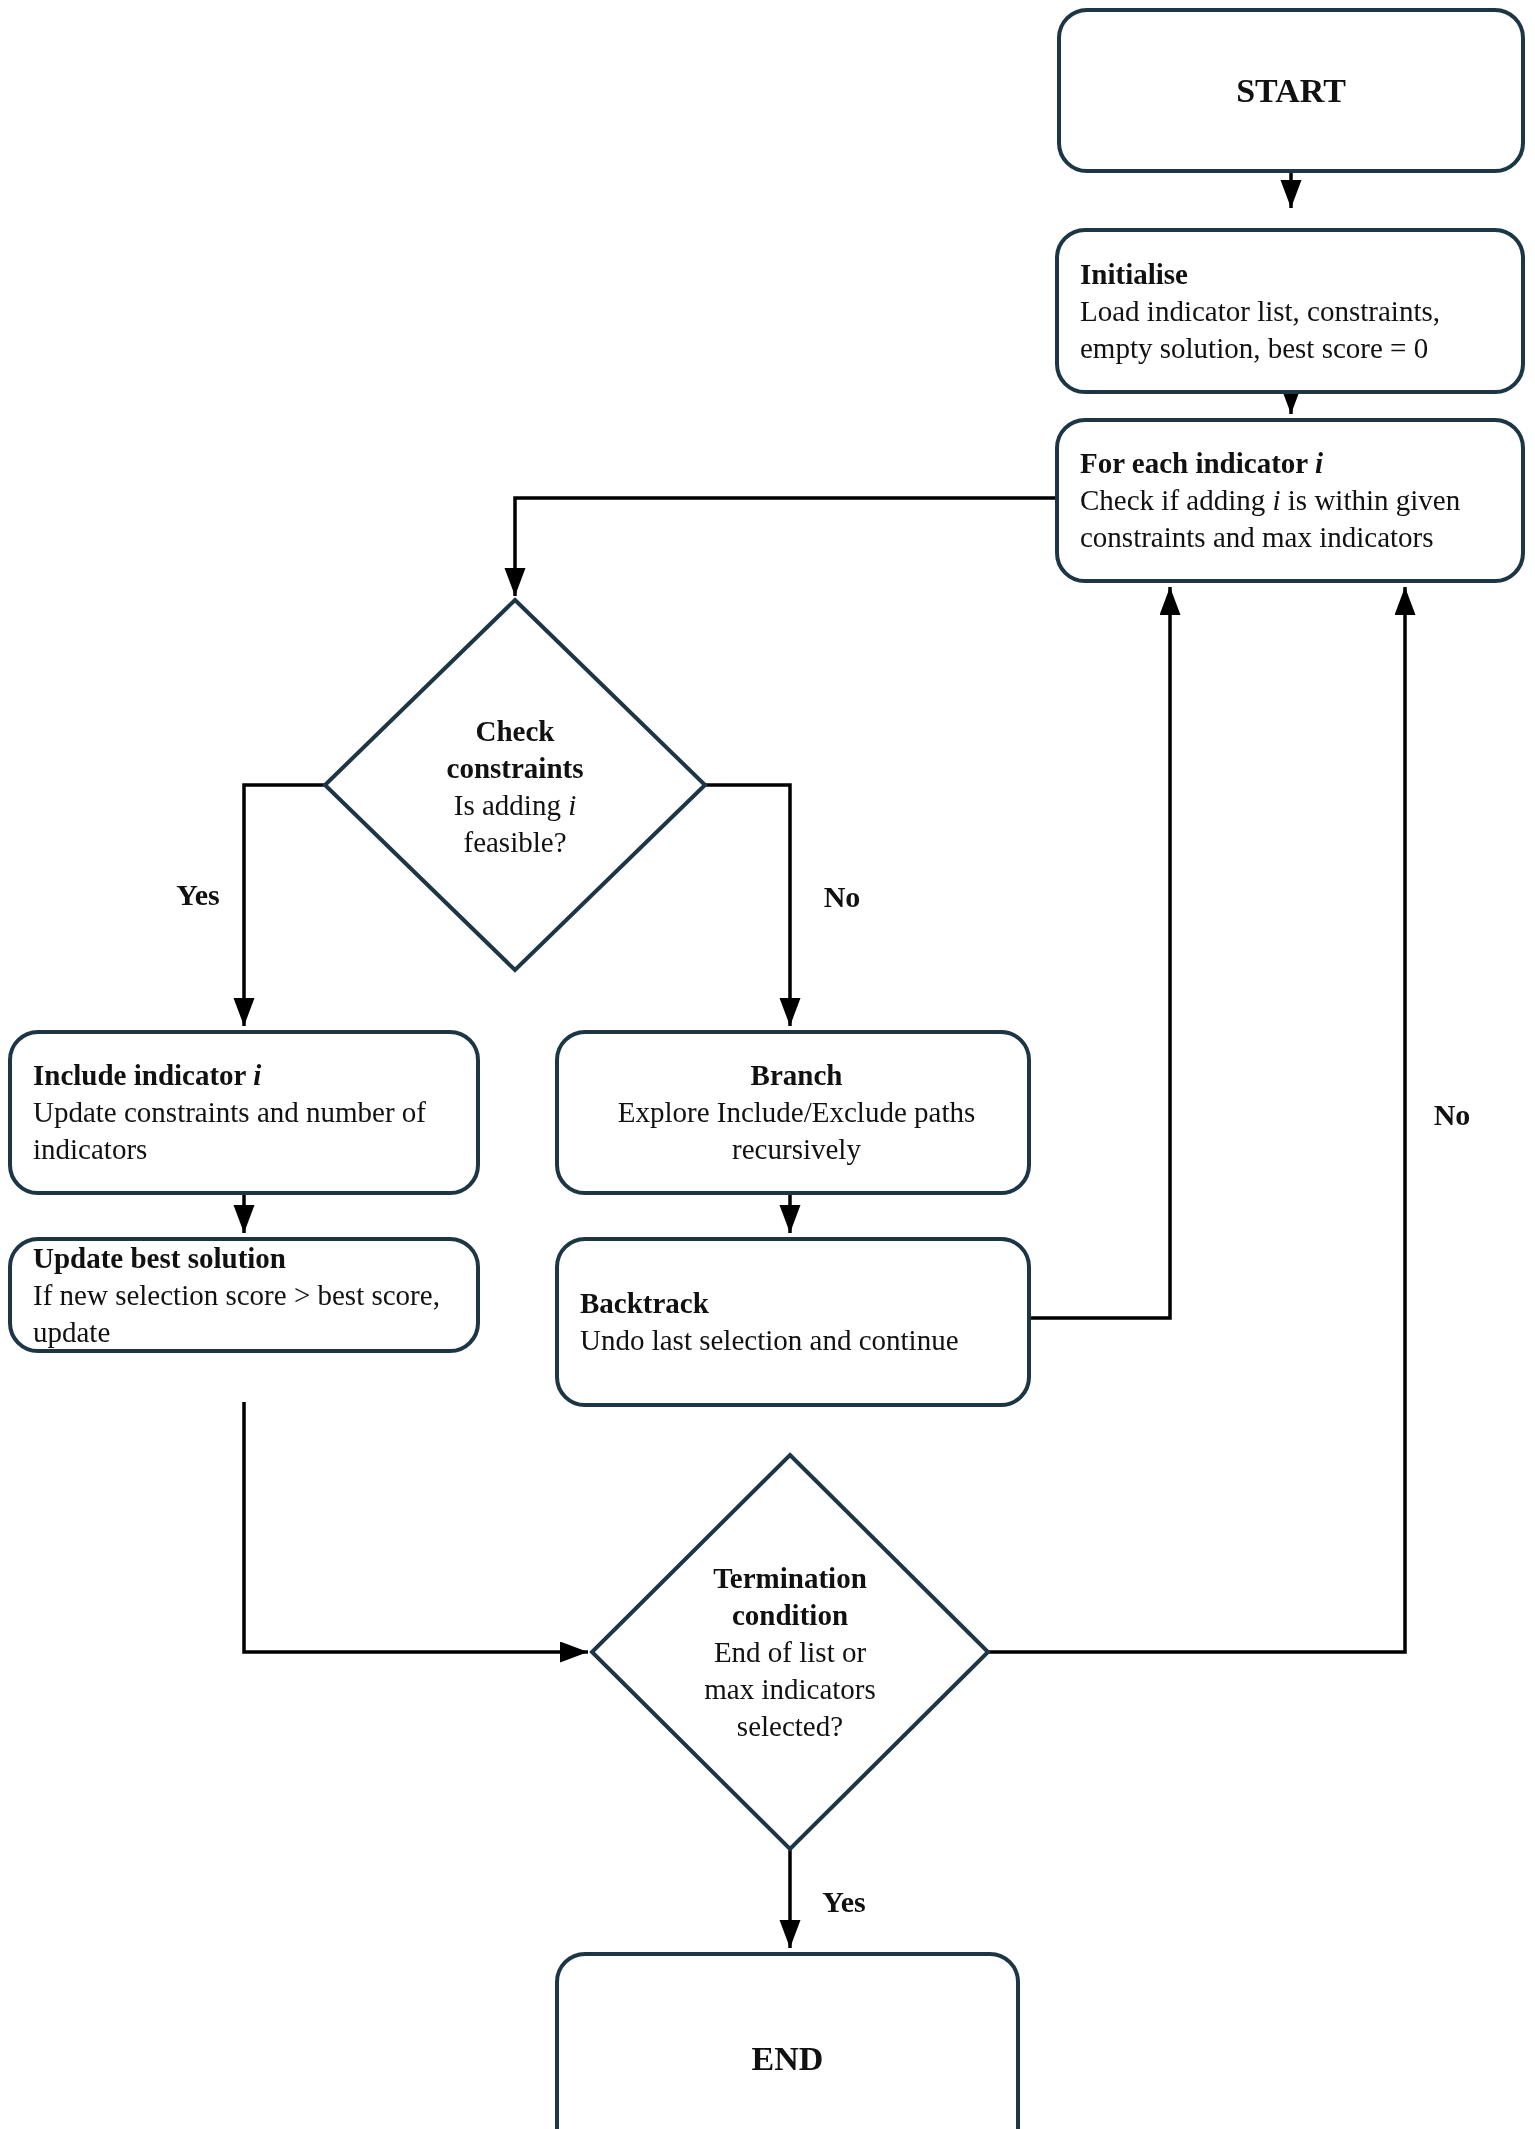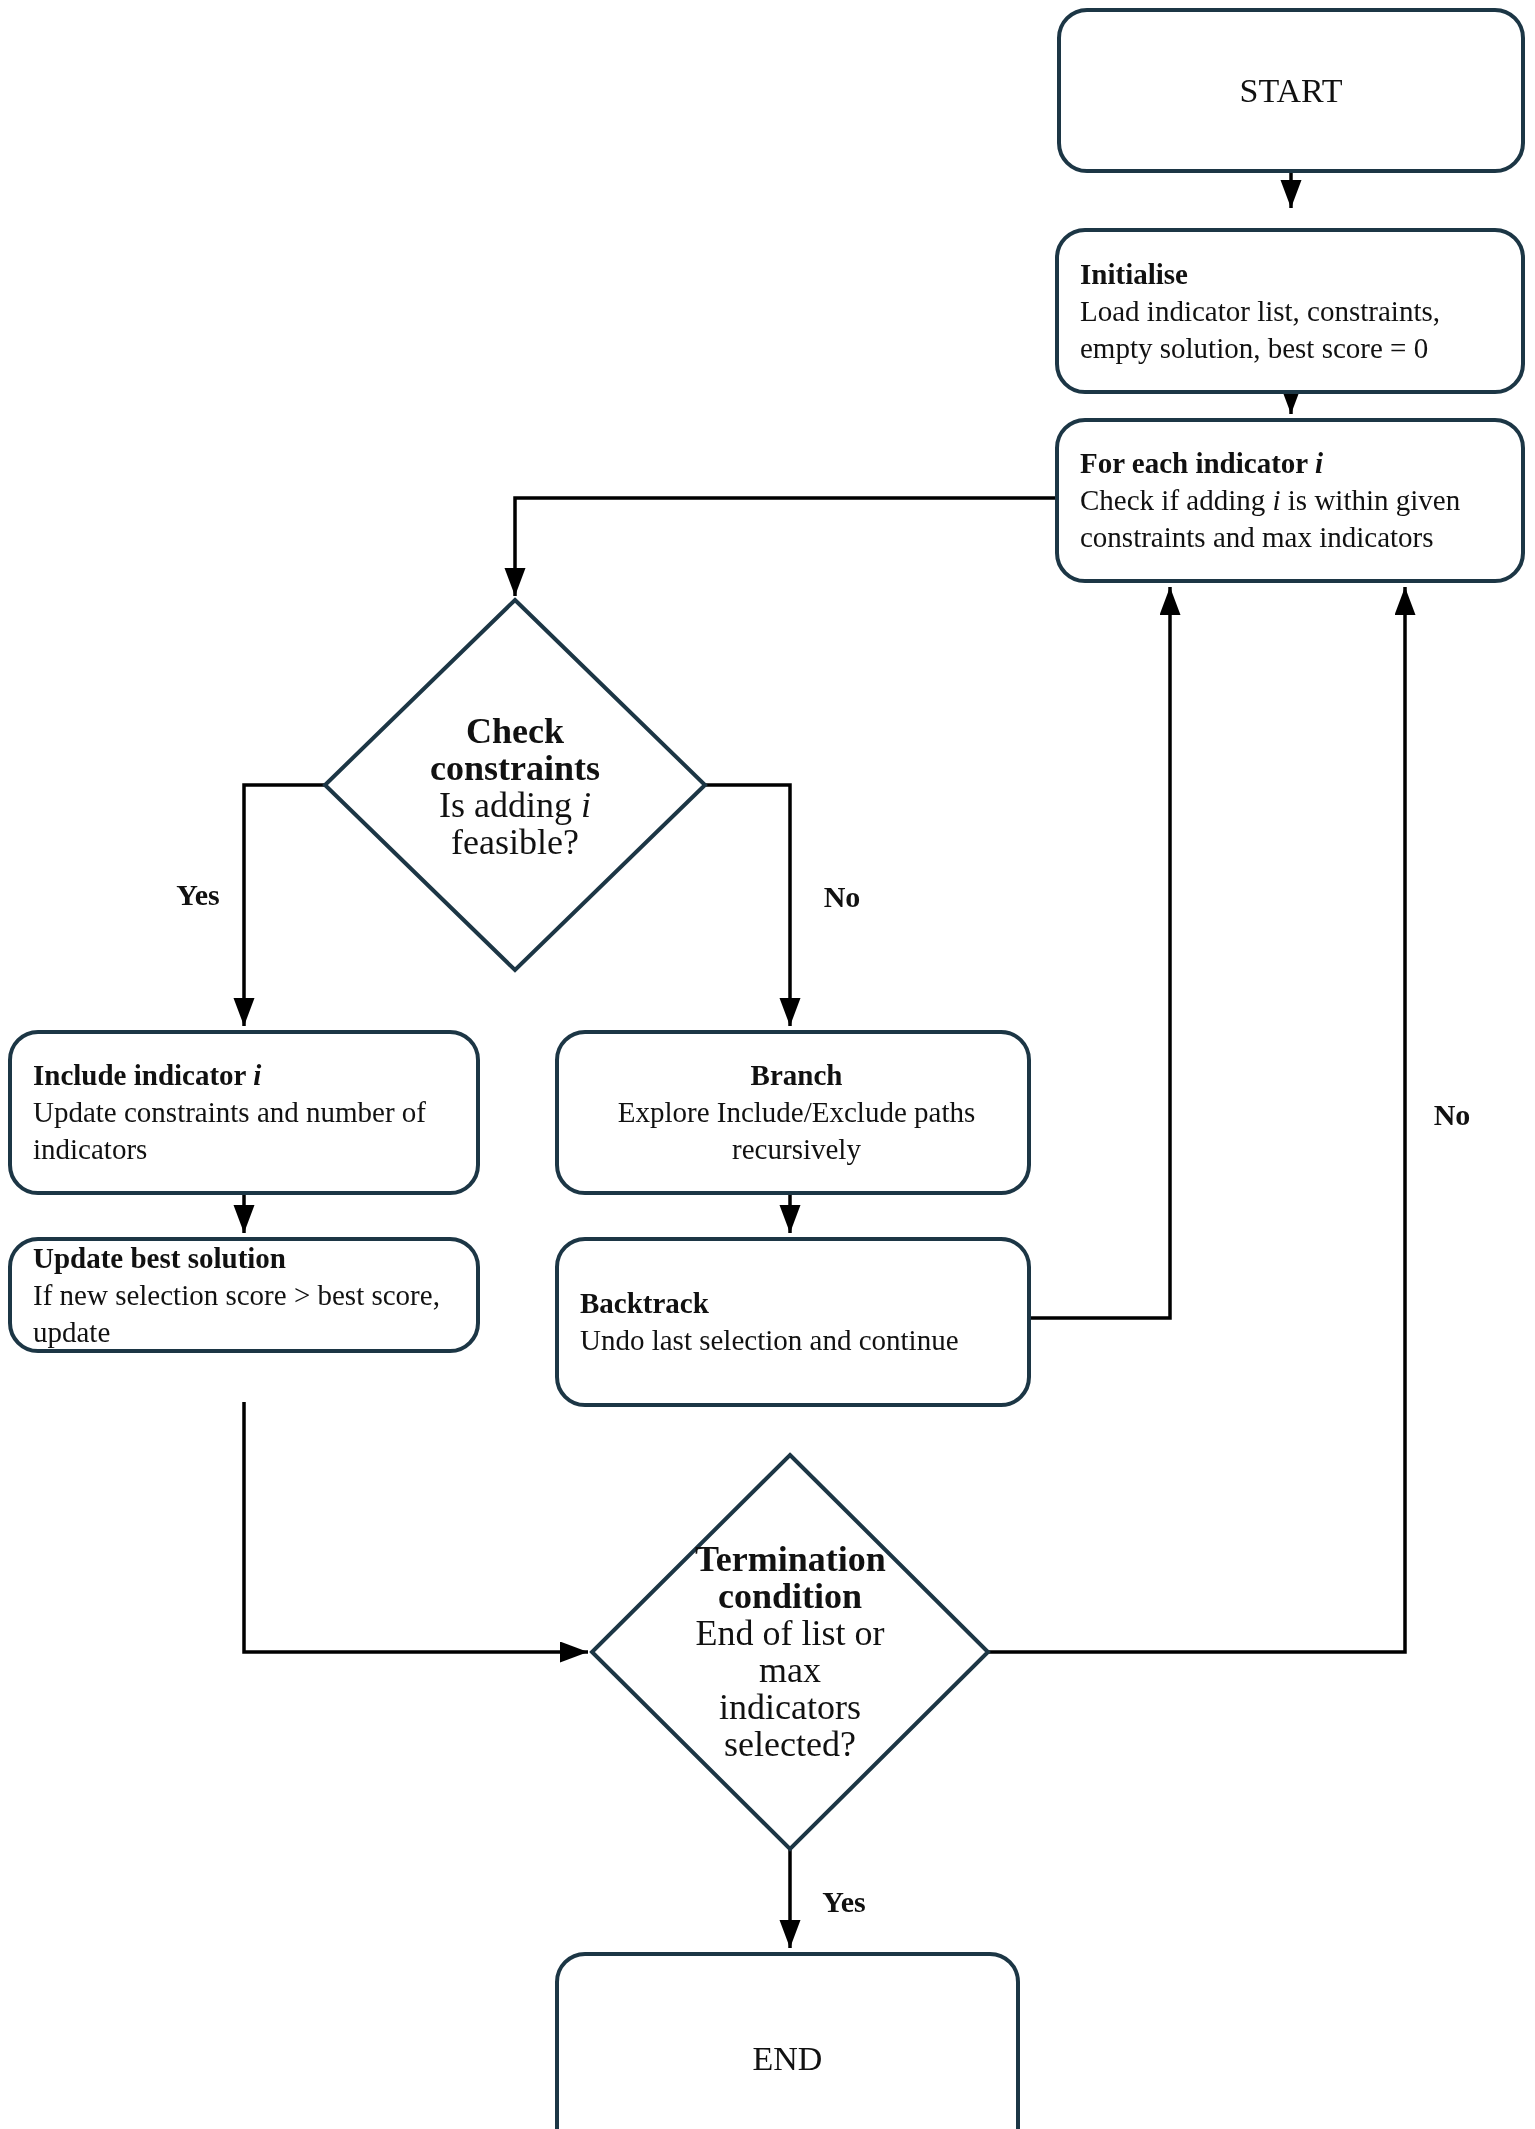--- a/index.html
+++ b/index.html
@@ -23,29 +23,29 @@
     justify-content: center;
     padding: 10px 14px 10px 21px;
     font-size: 29px;
     line-height: 37px;
   }
   .node-title { font-weight: bold; }
   .em { font-style: italic; }
   .terminal {
     align-items: center;
     text-align: center;
-    font-weight: normal;
+    font-weight: bold;
     font-size: 34px;
     padding: 10px;
   }
   .diamond-label {
     position: absolute;
     transform: translate(-50%, -50%);
     text-align: center;
-    font-size: 36px;
+    font-size: 29px;
     line-height: 37px;
   }
   .edge-label {
     position: absolute;
     transform: translate(-50%, -50%);
     font-weight: bold;
     font-size: 30px;
     white-space: nowrap;
   }
 </style>

